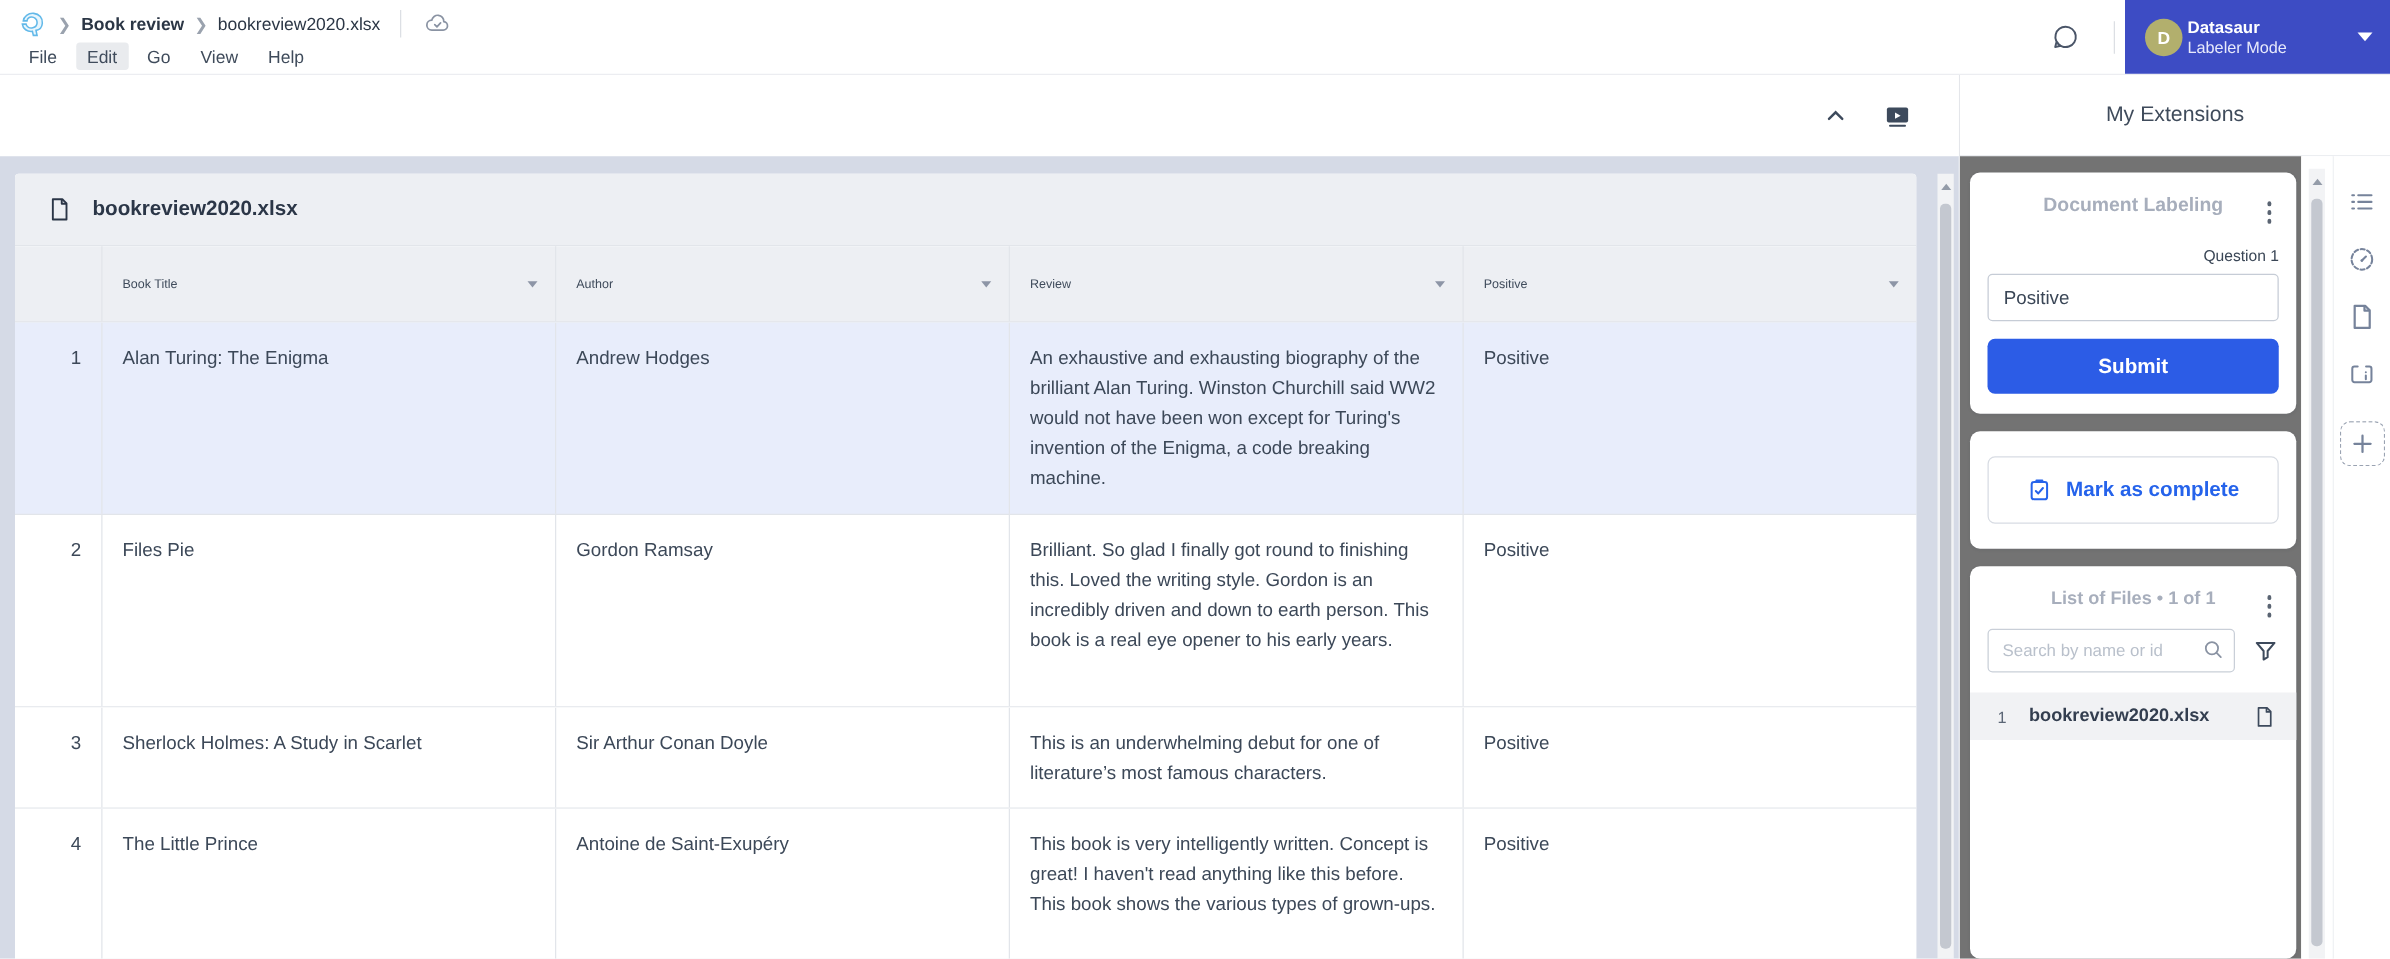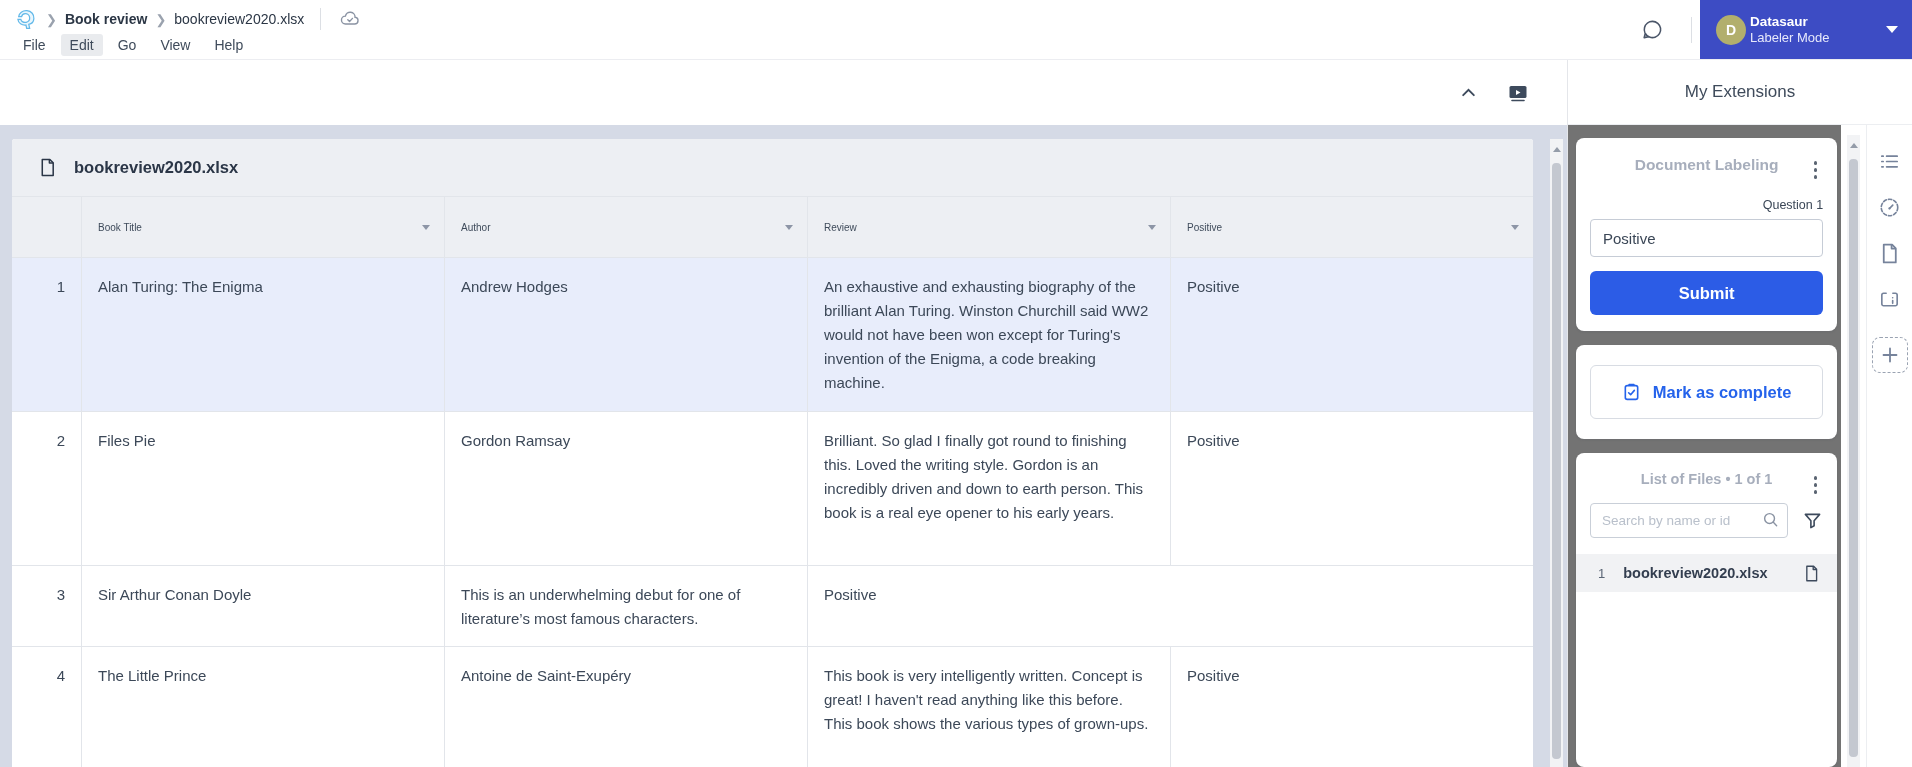--- a/index.html
+++ b/index.html
@@ -227,20 +227,21 @@
         </div>
         <div class="trow r2">
           <div class="cell-num">2</div>
           <div>Files Pie</div>
           <div>Gordon Ramsay</div>
           <div>Brilliant. So glad I finally got round to finishing this. Loved the writing style. Gordon is an incredibly driven and down to earth person. This book is a real eye opener to his early years.</div>
           <div>Positive</div>
         </div>
         <div class="trow r3">
           <div class="cell-num">3</div>
+          <div>Sherlock Holmes: A Study in Scarlet</div>
           <div>Sir Arthur Conan Doyle</div>
           <div>This is an underwhelming debut for one of literature’s most famous characters.</div>
           <div>Positive</div>
         </div>
         <div class="trow r4">
           <div class="cell-num">4</div>
           <div>The Little Prince</div>
           <div>Antoine de Saint-Exupéry</div>
           <div>This book is very intelligently written. Concept is great! I haven't read anything like this before. This book shows the various types of grown-ups.</div>
           <div>Positive</div>

